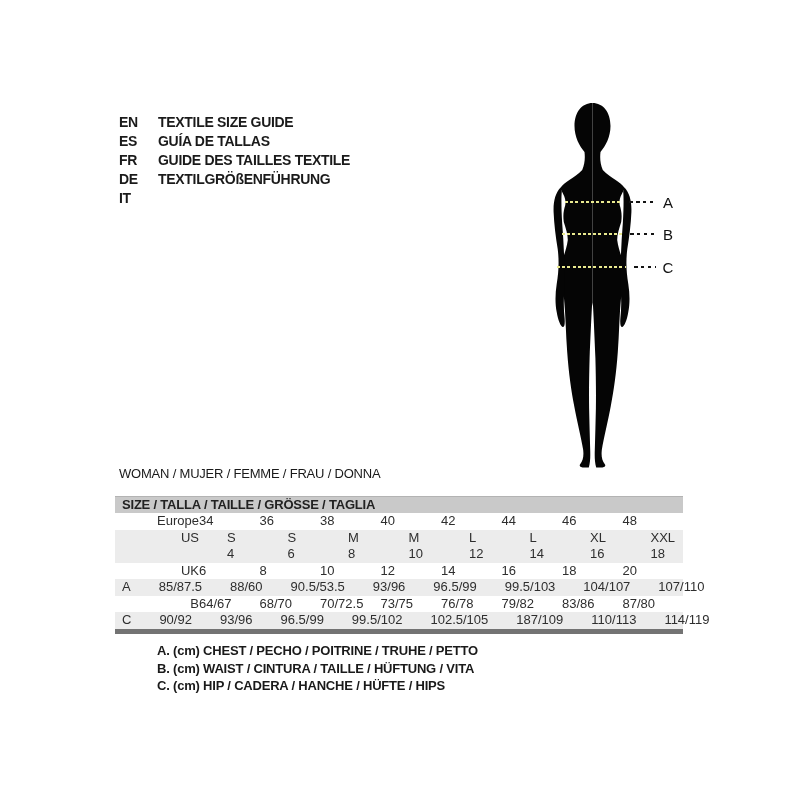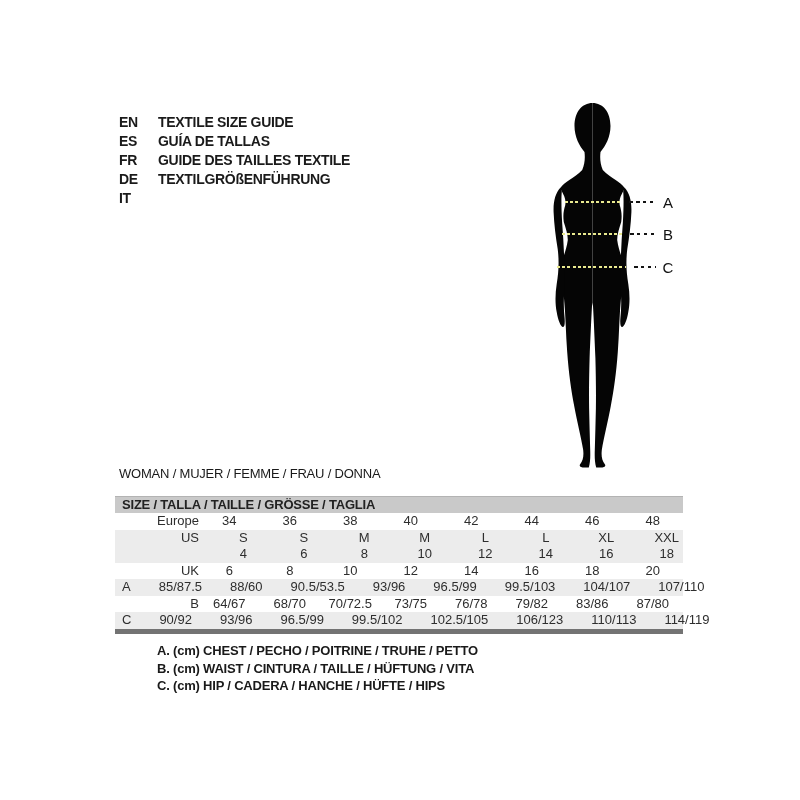--- a/index.html
+++ b/index.html
@@ -66,21 +66,21 @@
     height:17px;line-height:16px;
     background:var(--header-bar);
     border-top:1px solid #b3b3b3;
     padding-left:7px;
     font-size:13px;font-weight:700;letter-spacing:-0.2px;color:#222;
     white-space:nowrap;
   }
   .trow{display:flex;height:16.5px;line-height:16.5px;background:#ffffff;}
   .trow.shaded{background:var(--row-shade);gap:28px;}
   .tlabel{width:84px;padding-left:7px;text-align:right;}
-  .tcell{flex:1;text-align:center;white-space:nowrap;}
+  .tcell{flex:1;white-space:nowrap;}
   
   .legend{position:absolute;left:121px;top:642px;margin-left:36px;}
   .legend-line{
     height:17.5px;line-height:17.5px;
     font-size:13px;font-weight:700;letter-spacing:-0.2px;white-space:nowrap;
   }
 </style>
 </head>
 <body>
 
@@ -229,21 +229,21 @@
         <span class="tcell">83/86</span>
         <span class="tcell">87/80</span>
       </div>
       <div class="trow shaded">
         <span class="tlabel">C</span>
         <span class="tcell">90/92</span>
         <span class="tcell">93/96</span>
         <span class="tcell">96.5/99</span>
         <span class="tcell">99.5/102</span>
         <span class="tcell">102.5/105</span>
-        <span class="tcell">106/123</span>
+        <span class="tcell">187/109</span>
         <span class="tcell">110/113</span>
         <span class="tcell">114/119</span>
       </div>
     </div>
 </div>
 
 <div class="legend">
     <div class="legend-line">A. (cm) CHEST / PECHO / POITRINE / TRUHE / PETTO</div>
     <div class="legend-line">B. (cm) WAIST / CINTURA / TAILLE / HÜFTUNG / VITA</div>
     <div class="legend-line">C. (cm) HIP / CADERA / HANCHE / HÜFTE / HIPS</div>

